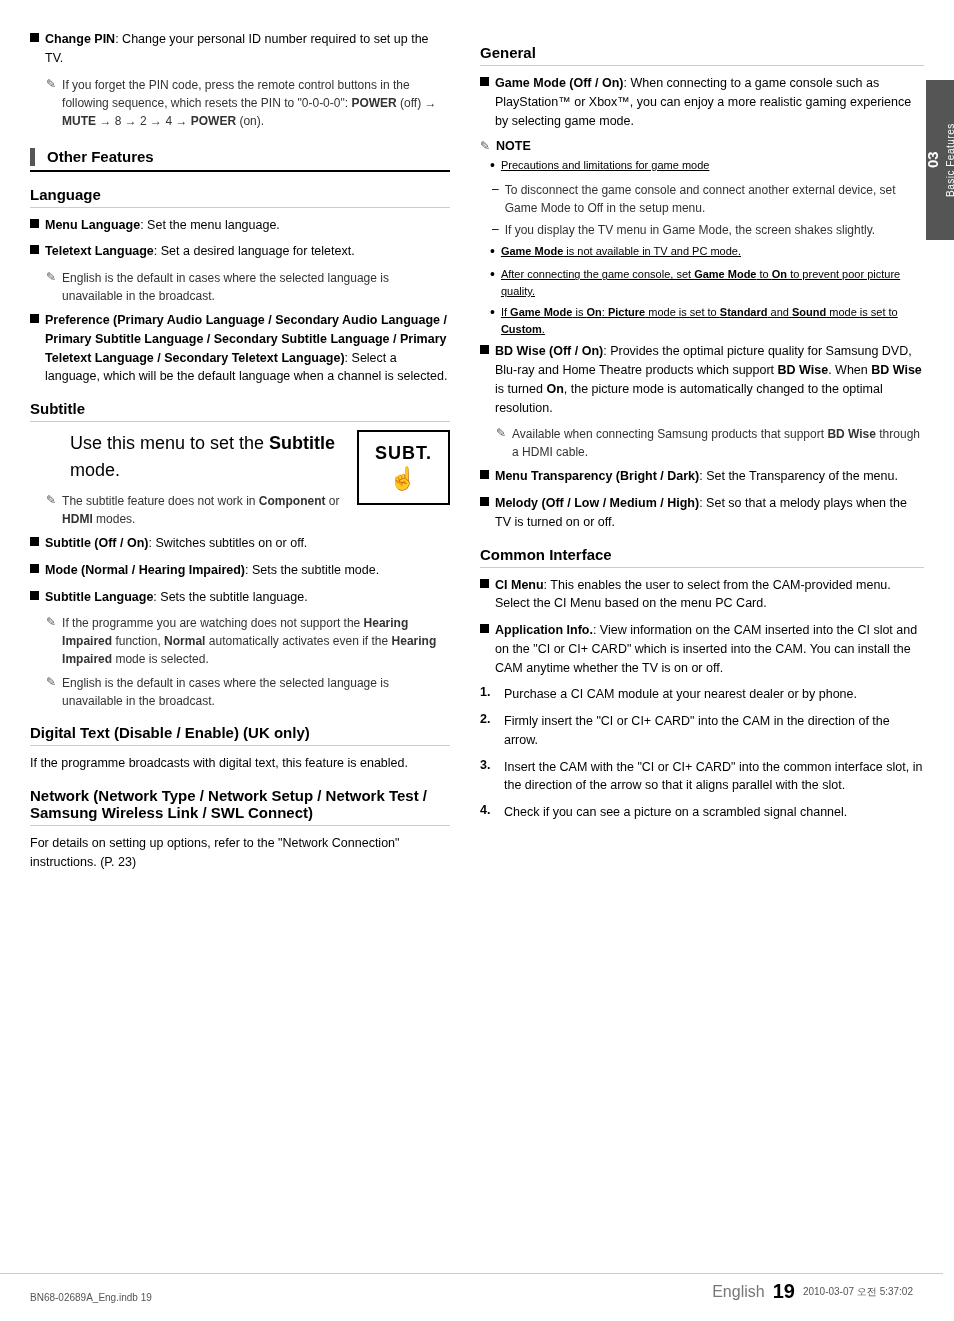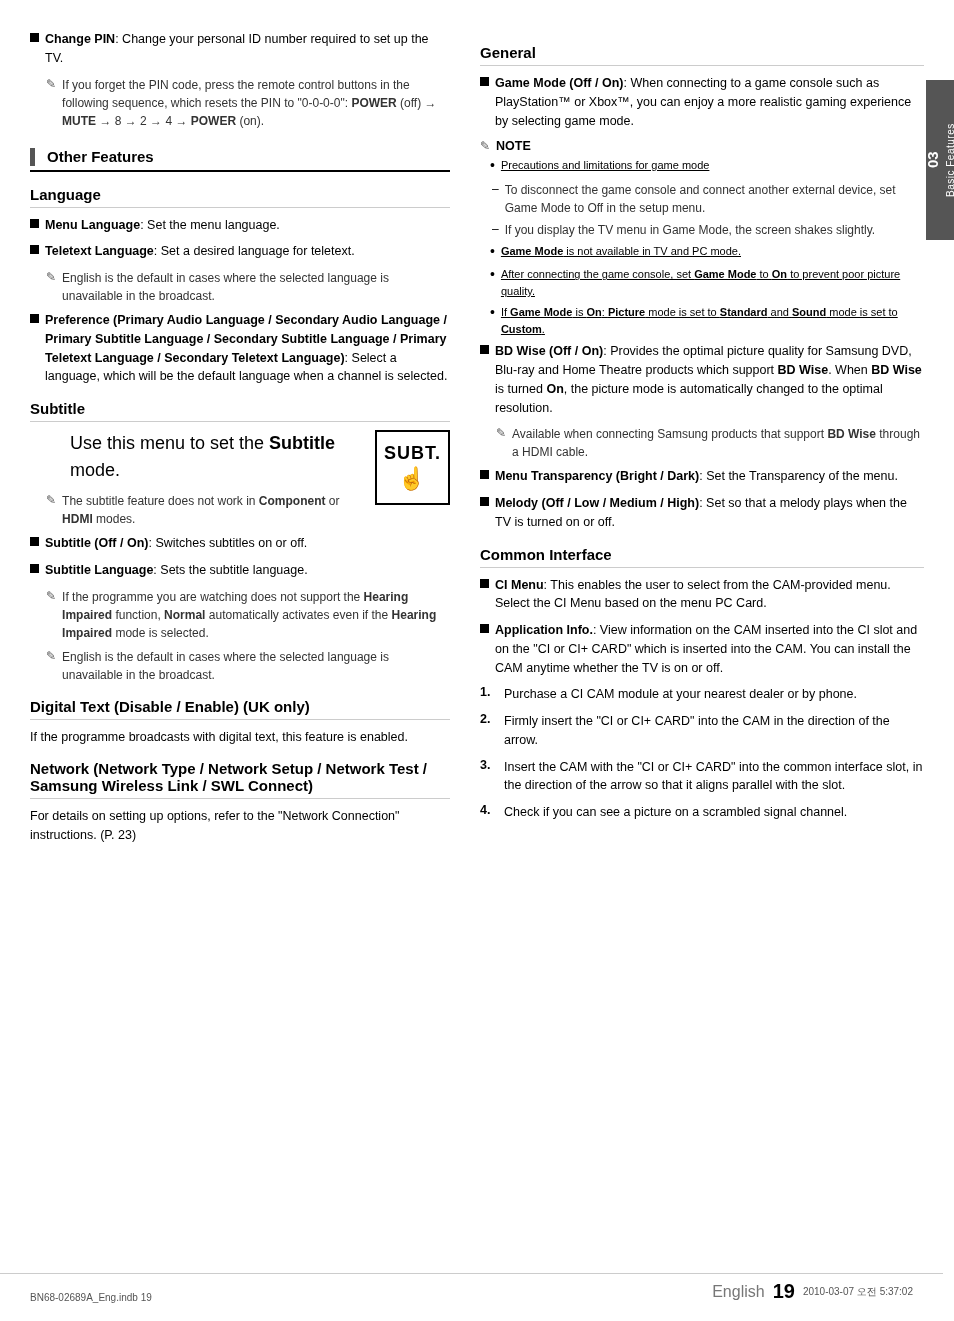--- a/index.html
+++ b/index.html
@@ -226,21 +226,21 @@
 
     b, strong {
       font-weight: bold;
     }
 
     
     .subt-container {
       float: right;
       margin: 0 0 8px 12px;
       border: 2px solid #000;
-      width: 75px;
+      width: 93px;
       height: 75px;
       display: flex;
       flex-direction: column;
       align-items: center;
       justify-content: center;
       position: relative;
     }
 
     .subt-text {
       font-size: 18px;
@@ -380,20 +380,26 @@
         </div>
       </div>
 
       <div class="bullet-item">
         <span class="bullet-square"></span>
         <span class="bullet-content">
           <strong>Subtitle (Off / On)</strong>: Switches subtitles on or off.
         </span>
       </div>
 
+      <div class="bullet-item">
+        <span class="bullet-square"></span>
+        <span class="bullet-content">
+          <strong>Mode (Normal / Hearing Impaired)</strong>: Sets the subtitle mode.
+        </span>
+      </div>
 
       <div class="bullet-item">
         <span class="bullet-square"></span>
         <span class="bullet-content">
           <strong>Subtitle Language</strong>: Sets the subtitle language.
         </span>
       </div>
       <div class="note-item">
         <span class="note-icon">✎</span>
         <span class="note-content">If the programme you are watching does not support the <strong>Hearing Impaired</strong> function, <strong>Normal</strong> automatically activates even if the <strong>Hearing Impaired</strong> mode is selected.</span>

